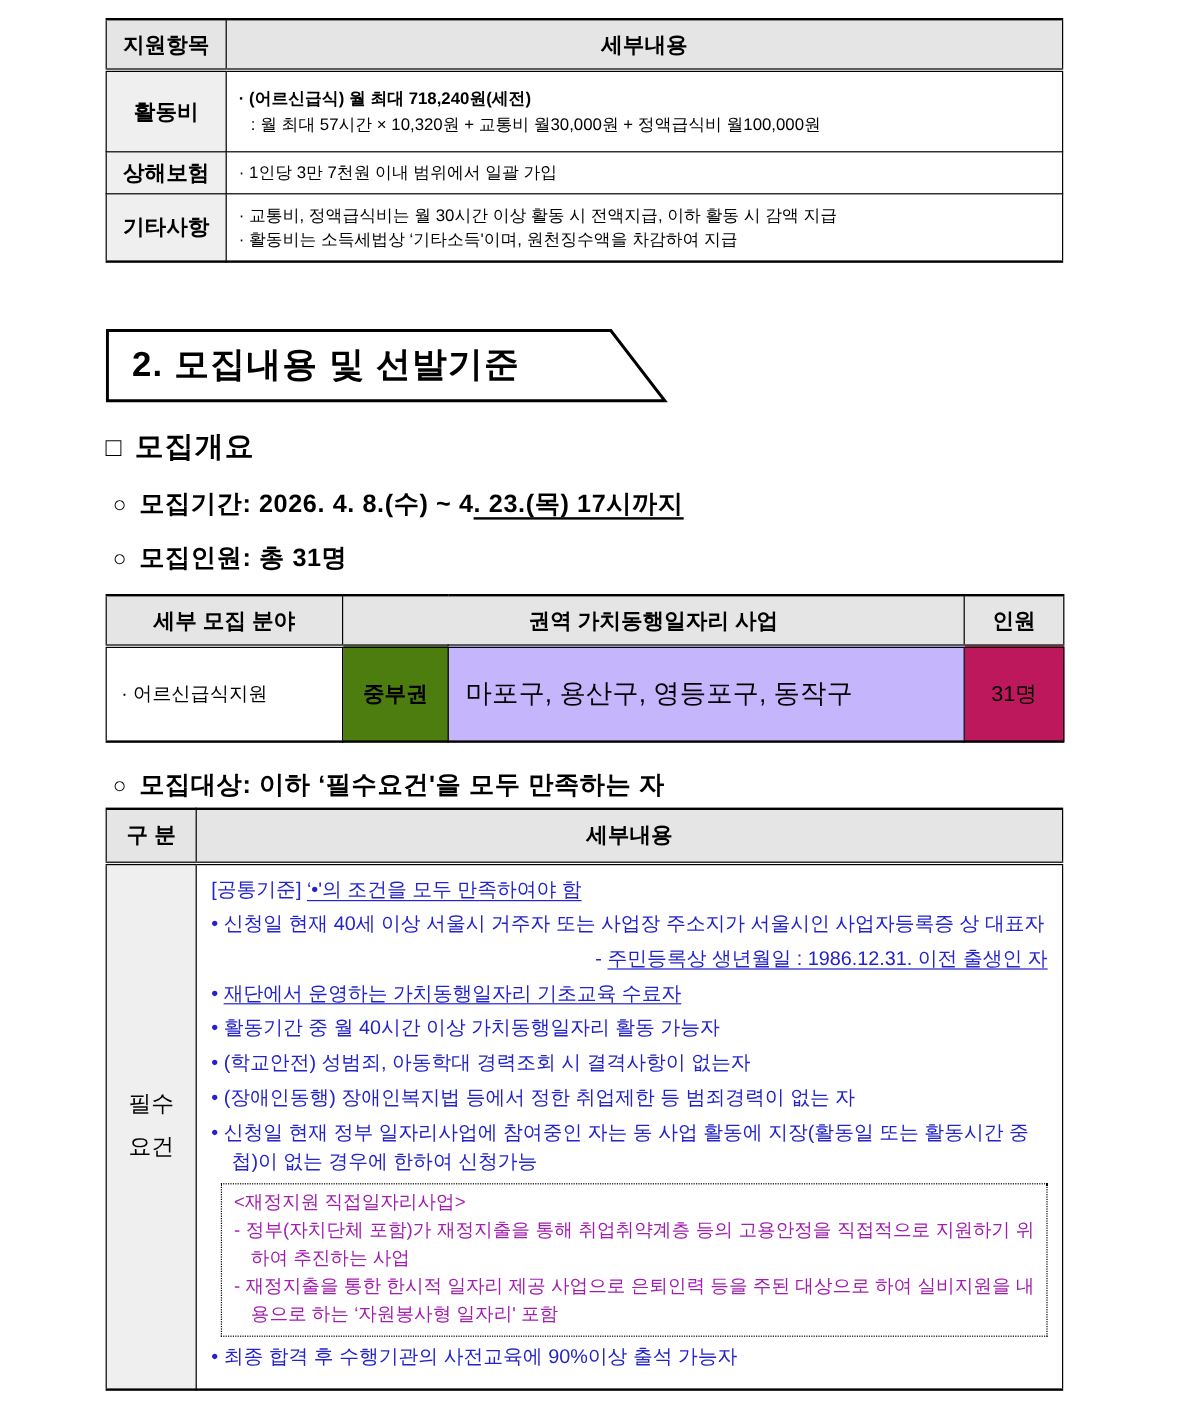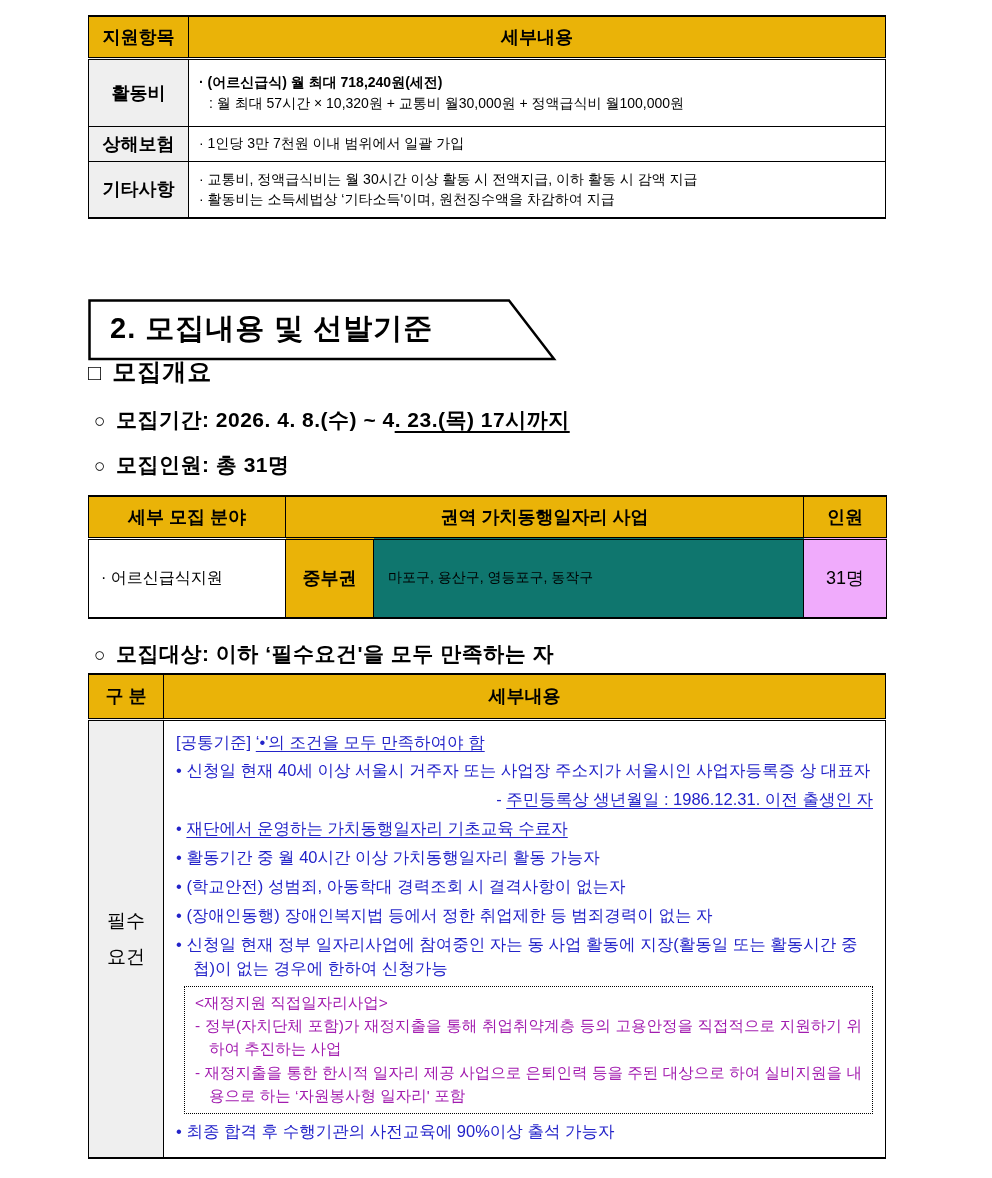--- a/index.html
+++ b/index.html
@@ -9,60 +9,60 @@
     font-family:"Liberation Sans","DejaVu Sans",sans-serif;
     color:#000;
   }
   .abs { position:absolute; }
 
   
   table { border-collapse:collapse; table-layout:fixed; }
   .doc-table { border-top:2.5px solid #000; border-bottom:2.5px solid #000;
                border-left:1.5px solid #000; border-right:1.5px solid #000; }
   .doc-table td, .doc-table th { border:1px solid #000; }
-  .hdr-row th { background:#eab308; font-weight:bold; text-align:center;
+  .hdr-row th { background:#e5e5e5; font-weight:bold; text-align:center;
                 font-size:18px; border-bottom:3px double #000 !important; }
   .label-cell { background:#efefef; font-weight:bold; text-align:center;
                 font-size:18px; vertical-align:middle; }
   .content-cell { background:#fff; padding:5px 10px; font-size:14px;
                   vertical-align:middle; line-height:1.45; }
   .content-cell .ln { white-space:nowrap; }
   .bold-ln { font-weight:bold; }
   .indent-ln { padding-left:10px; }
 
   
   #table1 { left:88px; top:15px; width:798px; }
 
   
-  #banner { left:88px; top:299px; width:470px; height:62px; }
+  #banner { left:88px; top:274px; width:470px; height:62px; }
   #banner svg { position:absolute; left:0; top:0; }
   #banner .banner-text { position:absolute; left:22px; top:0; height:60px;
       display:flex; align-items:center; font-size:29px; font-weight:800;
       letter-spacing:1px; }
 
   
   .h-overview { left:88px; top:356px; font-size:24px; font-weight:800; letter-spacing:1px; }
   .h-overview .sq { font-size:22px; margin-right:10px; font-weight:400; }
   .o-line { left:94px; font-size:21px; font-weight:700; letter-spacing:0.5px; }
   .o-line .circ { font-size:19px; margin-right:10px; font-weight:400; }
   #period { top:406px; }
   #headcount { top:451px; }
   #target { top:640px; }
   .u-black { text-decoration:underline; text-underline-offset:4px; }
 
   
   #table2 { left:88px; top:495px; width:798px; }
   #table2 .hdr-row th { height:42px; }
   #table2 .body-row td { height:80px; }
   .field-cell { background:#fff; font-size:16px; padding-left:12px; vertical-align:middle; }
-  .region-cell { background:#eab308; font-weight:bold; text-align:center;
+  .region-cell { background:#4d7c0f; font-weight:bold; text-align:center;
                  font-size:18px; vertical-align:middle;
                  border-right:1.5px dotted #000 !important; }
-  .district-cell { background:#0f766e; font-size:14px; padding-left:14px; vertical-align:middle; }
-  .count-cell { background:#f0abfc; font-size:18px; text-align:center; vertical-align:middle; }
+  .district-cell { background:#c4b5fd; font-size:22px; padding-left:14px; vertical-align:middle; }
+  .count-cell { background:#be185d; font-size:18px; text-align:center; vertical-align:middle; }
 
   
   #table3 { left:88px; top:673px; width:798px; }
   #table3 .hdr-row th { height:45px; }
   .cat-cell { background:#efefef; text-align:center; vertical-align:middle;
               font-size:19px; line-height:1.9; }
   .req-cell { background:#fff; padding:10px 12px 8px 12px; font-size:16.5px;
               color:#2323c9; line-height:1.45; vertical-align:top; }
   .req-item { padding-left:17px; text-indent:-17px; margin-bottom:5px; }
   .req-item.sub { margin-left:12px;text-align:right; }

